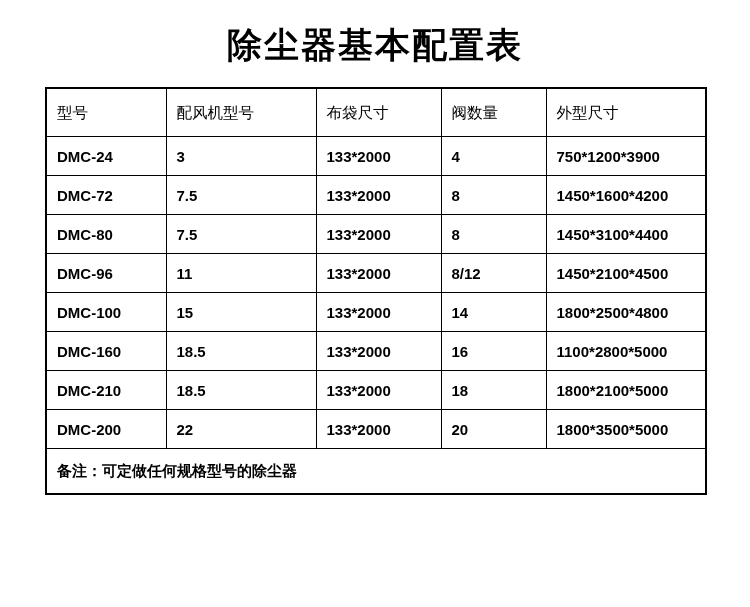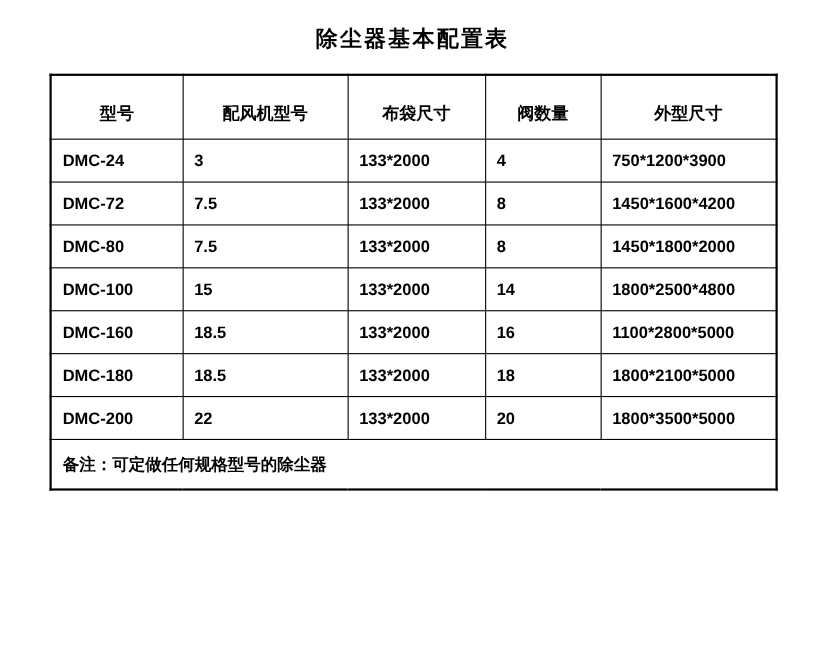--- a/index.html
+++ b/index.html
@@ -15,21 +15,21 @@
     overflow: hidden;
   }
   .page {
     position: relative;
     width: 750px;
     height: 607px;
     box-sizing: border-box;
   }
   .title {
     text-align: center;
-    font-size: 20px;
+    font-size: 35px;
     font-weight: bold;
     letter-spacing: 2px;
     padding-top: 22px;
     padding-bottom: 18px;
     color: #000;
   }
   .table-wrap {
     padding: 0 45px;
   }
   table.spec {
@@ -44,24 +44,23 @@
     font-weight: bold;
     padding: 8px 10px;
     height: 22px;
     vertical-align: middle;
     color: #000;
     white-space: nowrap;
     overflow: hidden;
   }
   table.spec tr.header-row td {
     font-size: 15.5px;
-    font-weight: bold;
-    padding-top: 23px;
+    font-weight: normal;
+    padding-top: 13px;
     padding-bottom: 12px;
-    text-align: center;
   }
   table.spec tr.note-row td {
     font-size: 15px;
     font-weight: bold;
     padding-top: 11px;
     padding-bottom: 11px;
   }
   .col-0 { width: 120px; }
   .col-1 { width: 150px; }
   .col-2 { width: 125px; }
@@ -105,38 +104,45 @@
           <td>7.5</td>
           <td>133*2000</td>
           <td>8</td>
           <td>1450*1600*4200</td>
         </tr>
         <tr>
           <td>DMC-80</td>
           <td>7.5</td>
           <td>133*2000</td>
           <td>8</td>
-          <td>1450*1800*2000</td>
+          <td>1450*3100*4400</td>
+        </tr>
+        <tr>
+          <td>DMC-96</td>
+          <td>11</td>
+          <td>133*2000</td>
+          <td>8/12</td>
+          <td>1450*2100*4500</td>
         </tr>
         <tr>
           <td>DMC-100</td>
           <td>15</td>
           <td>133*2000</td>
           <td>14</td>
           <td>1800*2500*4800</td>
         </tr>
         <tr>
           <td>DMC-160</td>
           <td>18.5</td>
           <td>133*2000</td>
           <td>16</td>
           <td>1100*2800*5000</td>
         </tr>
         <tr>
-          <td>DMC-180</td>
+          <td>DMC-210</td>
           <td>18.5</td>
           <td>133*2000</td>
           <td>18</td>
           <td>1800*2100*5000</td>
         </tr>
         <tr>
           <td>DMC-200</td>
           <td>22</td>
           <td>133*2000</td>
           <td>20</td>

